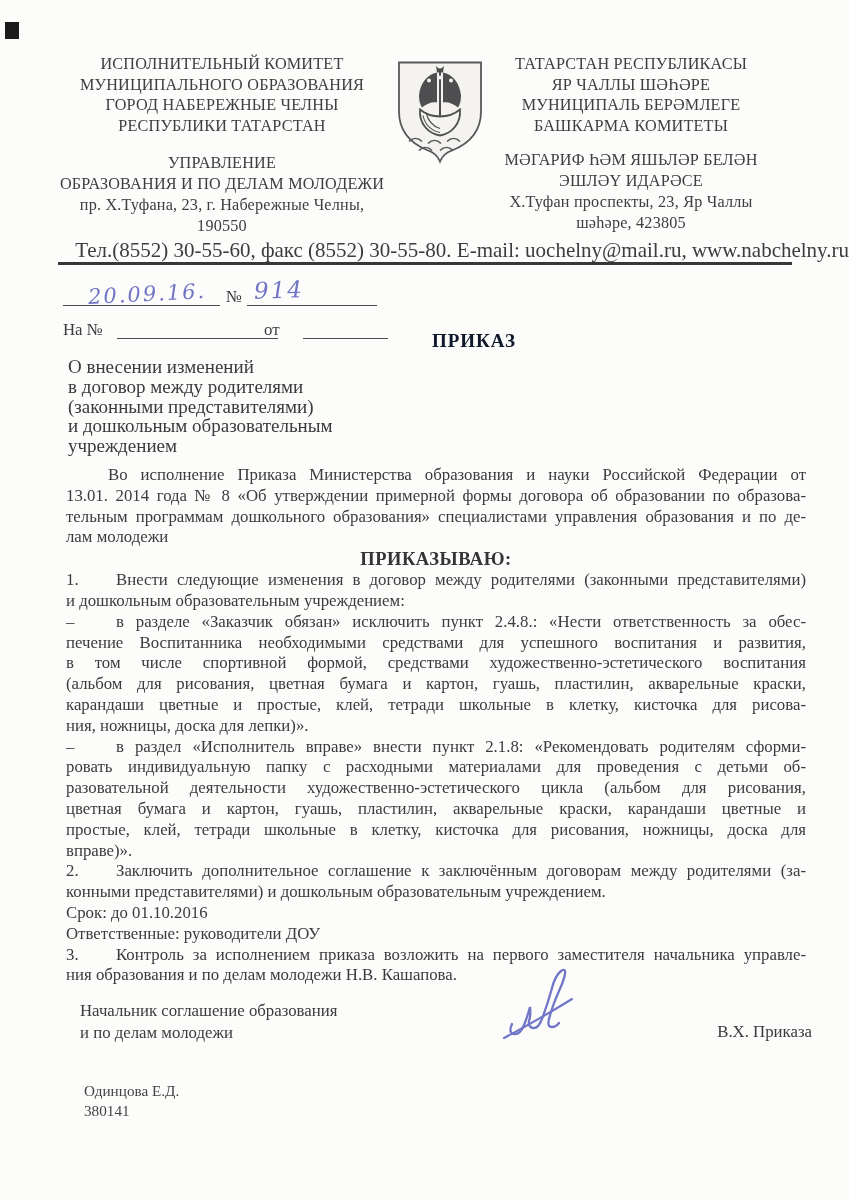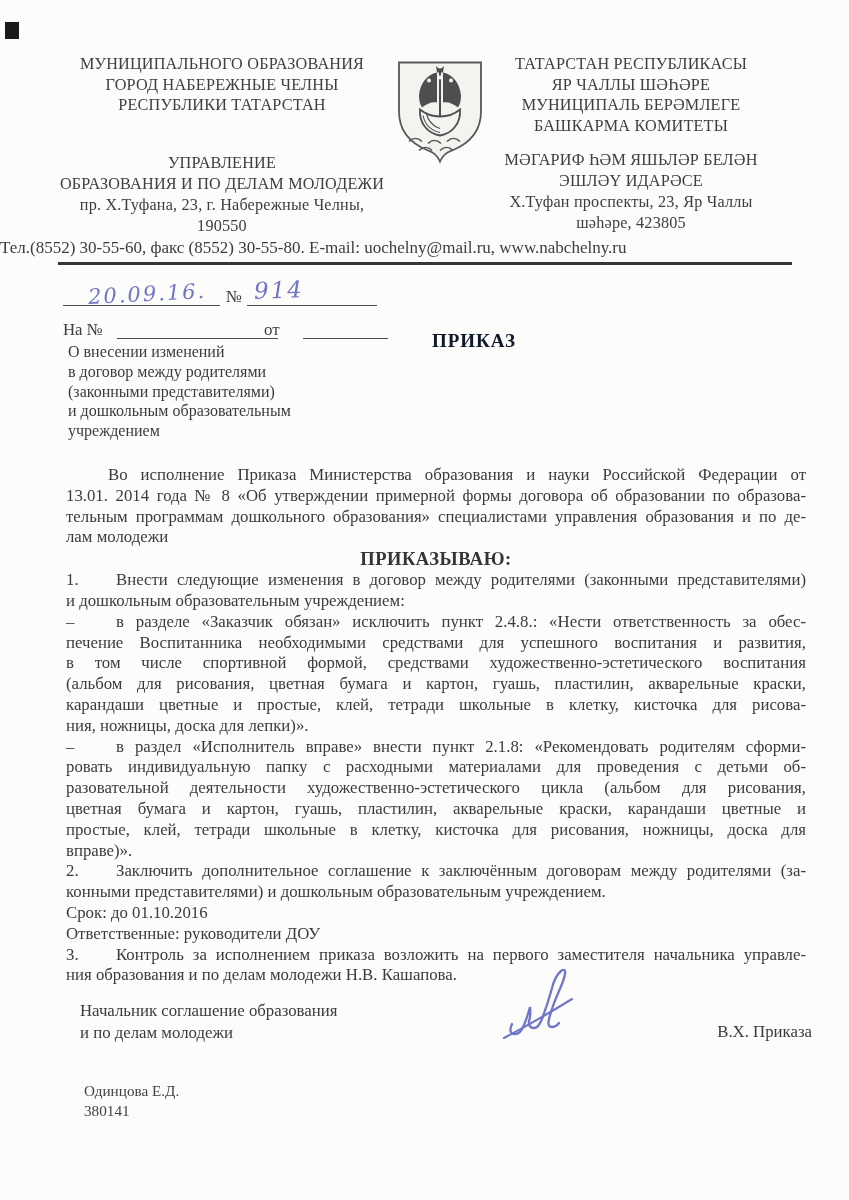--- a/index.html
+++ b/index.html
@@ -5,56 +5,57 @@
   html,body{margin:0;padding:0;background:#e9e9e9;}
   .page{position:relative;width:849px;height:1200px;background:#fcfcfa;
         font-family:"Liberation Serif","DejaVu Serif",serif;color:#3b3b3d;overflow:hidden;}
   .artifact{position:absolute;left:5px;top:22px;width:14px;height:17px;background:#1b1b1b;}
   .hdr{position:absolute;text-align:center;font-size:16.2px;line-height:20.6px;color:#3e3e40;letter-spacing:.2px;}
   .left-org{left:62px;top:54px;width:320px;}
   .right-org{left:478px;top:54px;width:306px;}
   .left-dept{left:56px;top:153px;width:332px;line-height:21px;}
   .right-dept{left:470px;top:150px;width:322px;line-height:21px;}
   .emblem{position:absolute;left:394px;top:58px;}
-  .contact{position:absolute;left:0;top:238px;width:849px;text-align:left;font-size:17px;color:#3c3c3e;}
+  .contact{position:absolute;left:0;top:238px;width:849px;text-align:right;font-size:21px;color:#3c3c3e;}
   .rule{position:absolute;left:58px;top:262px;width:734px;height:3px;background:#37373a;}
   .uline{position:absolute;border-bottom:1.5px solid #4c4c4e;height:16px;}
   .u-a1{left:63px;top:289px;width:157px;}
   .u-a2{left:247px;top:289px;width:130px;}
   .u-b1{left:117px;top:322px;width:161px;}
   .u-b2{left:303px;top:322px;width:85px;}
   .reflabel{position:absolute;font-size:16.8px;color:#3c3c3e;}
   .no-label{left:226px;top:287px;}
   .onno-label{left:63px;top:320px;}
   .ot-label{left:264px;top:320px;}
   .hand{position:absolute;font-style:italic;color:#6f74c4;font-family:"DejaVu Serif",serif;}
   .hand-date{left:88px;top:282px;font-size:21px;transform:rotate(-3deg);letter-spacing:2px;}
   .hand-num{left:254px;top:277px;font-size:23px;transform:rotate(-2deg);letter-spacing:2px;}
   .title{position:absolute;left:474px;top:330px;transform:translateX(-50%);
          font-size:19px;font-weight:bold;letter-spacing:1px;color:#0f172a;}
-  .subject{position:absolute;left:68px;top:342px;width:330px;font-size:16px;line-height:19.8px;}
+  .subject{position:absolute;left:68px;top:357px;width:330px;font-size:19px;line-height:19.8px;}
   .bodyblock{position:absolute;left:66px;top:465px;width:740px;font-size:16.8px;line-height:20.8px;}
   .bl{text-align:justify;}
   .jl{text-align-last:justify;white-space:nowrap;}
   .ind{text-indent:42px;}
   .marker{display:inline-block;width:50px;}
   .resolution{text-align:center;font-weight:bold;font-size:18.5px;letter-spacing:.5px;color:#353537;line-height:22px;}
   .sigpos{position:absolute;left:80px;top:1000px;font-size:16.8px;line-height:21.5px;}
   .signame{position:absolute;left:640px;top:1022px;width:172px;text-align:right;font-size:16.8px;}
   .sigscribble{position:absolute;left:498px;top:958px;}
   .footer{position:absolute;left:84px;top:1081px;font-size:15.2px;line-height:20px;color:#434345;}
 </style>
 </head>
 <body>
 
 <div class="page">
 
   <div class="artifact"></div>
 
   <div class="hdr left-org">
+    <div>ИСПОЛНИТЕЛЬНЫЙ КОМИТЕТ</div>
     <div>МУНИЦИПАЛЬНОГО ОБРАЗОВАНИЯ</div>
     <div>ГОРОД НАБЕРЕЖНЫЕ ЧЕЛНЫ</div>
     <div>РЕСПУБЛИКИ ТАТАРСТАН</div>
   </div>
 
   <svg class="emblem" width="92" height="108" viewBox="0 0 92 105">
     <path d="M5,3 H87 V52 C87,74 73,85 58,91 C52,93 48,97 46,102 C44,97 40,93 34,91 C19,85 5,74 5,52 Z" fill="#f4f3f0" stroke="#58585a" stroke-width="1.8"></path>
     <path d="M46,12 V72" stroke="#4e4e50" stroke-width="2" fill="none"></path>
     <path d="M42,6 C44,10 48,10 50,6 L49,13 H43 Z" fill="#4e4e50"></path>
     <path d="M43,13 C33,15 26,24 25,36 C25,41 26,45 28,48 C33,44 38,42 43,43 Z" fill="#4e4e50"></path>

